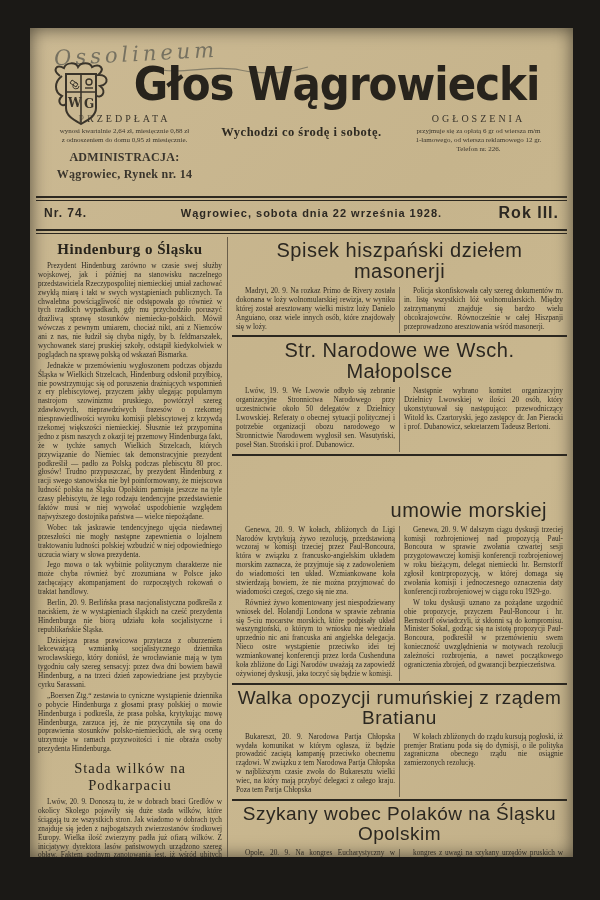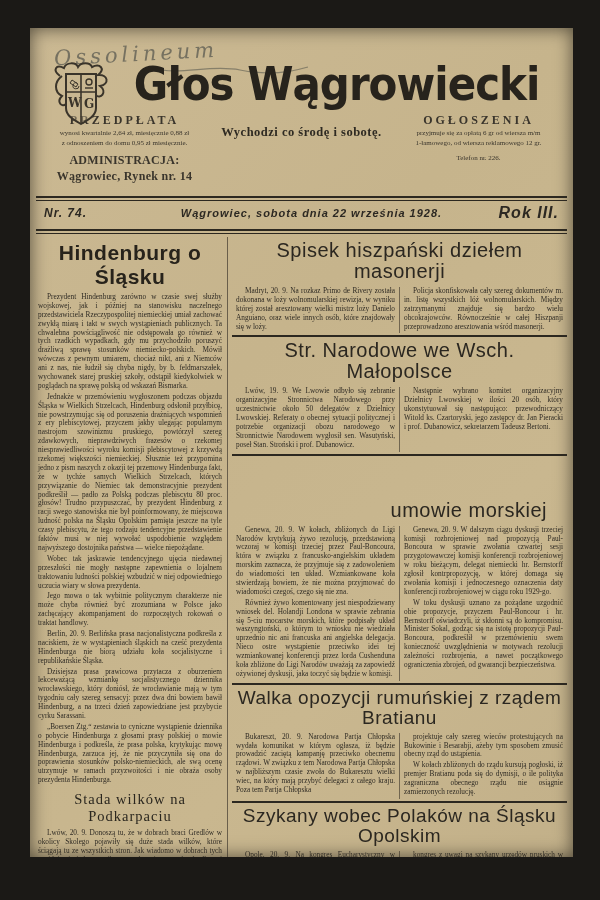--- a/index.html
+++ b/index.html
@@ -29,44 +29,44 @@
   .mast{position:relative;padding-top:36px;height:128px;}
   .crest{position:absolute;left:14px;top:34px;}
   .title{
     text-align:center;margin:0 0 2px 70px;
     font-family:"DejaVu Sans", sans-serif;font-weight:bold;
     font-size:42px;line-height:1;letter-spacing:-1px;color:#27231c;
     transform:scaleY(1.08);
   }
   .subrow{display:flex;align-items:flex-start;margin-top:6px;}
   .subcol{flex:1;text-align:center;font-size:7px;line-height:1.35;color:#3a352c;}
-  .subhead{letter-spacing:3px;font-size:12px;font-weight:bold;margin-bottom:1px;}
+  .subhead{letter-spacing:3px;font-size:10px;font-weight:normal;margin-bottom:1px;}
   .schedule{font-size:12.5px;font-weight:bold;padding-top:12px;letter-spacing:.5px;color:#2e2a22;}
   .adminline{margin-top:4px;font-size:12px;font-weight:bold;letter-spacing:.3px;}
-  .phoneline{margin-top:6px;font-size:7px;}
+  .phoneline{font-size:7px;}
 
   .rule2{border-top:2.5px solid #2c2820;border-bottom:1px solid #2c2820;height:2px;margin:4px 0 0;}
 
-  .dateline{display:flex;align-items:center;padding:3px 8px;font-family:"Liberation Sans",sans-serif;font-style:italic;}
+  .dateline{display:flex;align-items:center;padding:3px 8px;font-family:"Liberation Sans",sans-serif;}
   .dl-issue{width:130px;font-size:12px;font-weight:bold;letter-spacing:1px;}
   .dl-center{flex:1;text-align:center;font-size:11px;font-weight:bold;letter-spacing:1px;}
   .dl-vol{width:110px;text-align:right;font-size:16px;font-weight:bold;letter-spacing:1px;}
 
   
   .content{display:flex;margin-top:3px;}
   .colL{width:184px;padding:2px 5px 0 2px;}
   .vsep{width:0;border-left:1px solid rgba(55,48,38,.65);}
   .colR{flex:1;padding:0 0 0 4px;}
 
   p.b{
     margin:0 0 2px;font-size:7.3px;line-height:1.22;text-align:justify;
     text-indent:9px;color:#2e2a23;
   }
   .h1s{
-    font-family:Liberation Sans, sans-serif;font-weight:bold;font-size:21px;
+    font-family:Liberation Serif, serif;font-weight:bold;font-size:15px;
     text-align:center;margin:2px 0 4px;color:#27231b;letter-spacing:.5px;
   }
   .h2s{
     font-family:"Liberation Serif",serif;font-size:14.5px;
     text-align:center;margin:6px 0 4px;color:#2a261e;letter-spacing:1px;
   }
   .hsans{
     font-family:Liberation Sans, sans-serif;font-size:20px;line-height:1.05;
     margin:3px 2px 5px;color:#2b2720;letter-spacing:.5px;text-align:center;
     font-weight:500;
@@ -200,21 +200,20 @@
 
       <div class="secrule"></div>
 
       <div>
         <div class="hsans small">Walka opozycji rumuńskiej z rządem Bratianu</div>
         <div class="twocol">
           <div class="c">
             <p class="b">Bukareszt, 20. 9. Narodowa Partja Chłopska wydała komunikat w którym ogłasza, iż będzie prowadzić zaciętą kampanję przeciwko obecnemu rządowi. W związku z tem Narodowa Partja Chłopska w najbliższym czasie zwoła do Bukaresztu wielki wiec, na który mają przybyć delegaci z całego kraju. Poza tem Partja Chłopska</p>
           </div>
           <div class="c">
-            <p class="b">projektuje cały szereg wieców protestujących na Bukowinie i Besarabji, ażeby tym sposobem zmusić obecny rząd do ustąpienia.</p>
             <p class="b">W kołach zbliżonych do rządu kursują pogłoski, iż premjer Bratianu poda się do dymisji, o ile polityka zagraniczna obecnego rządu nie osiągnie zamierzonych rezolucję.</p>
           </div>
         </div>
       </div>
 
       <div class="secrule"></div>
 
       <div>
         <div class="hsans small">Szykany wobec Polaków na Śląsku Opolskim</div>
         <div class="twocol">

